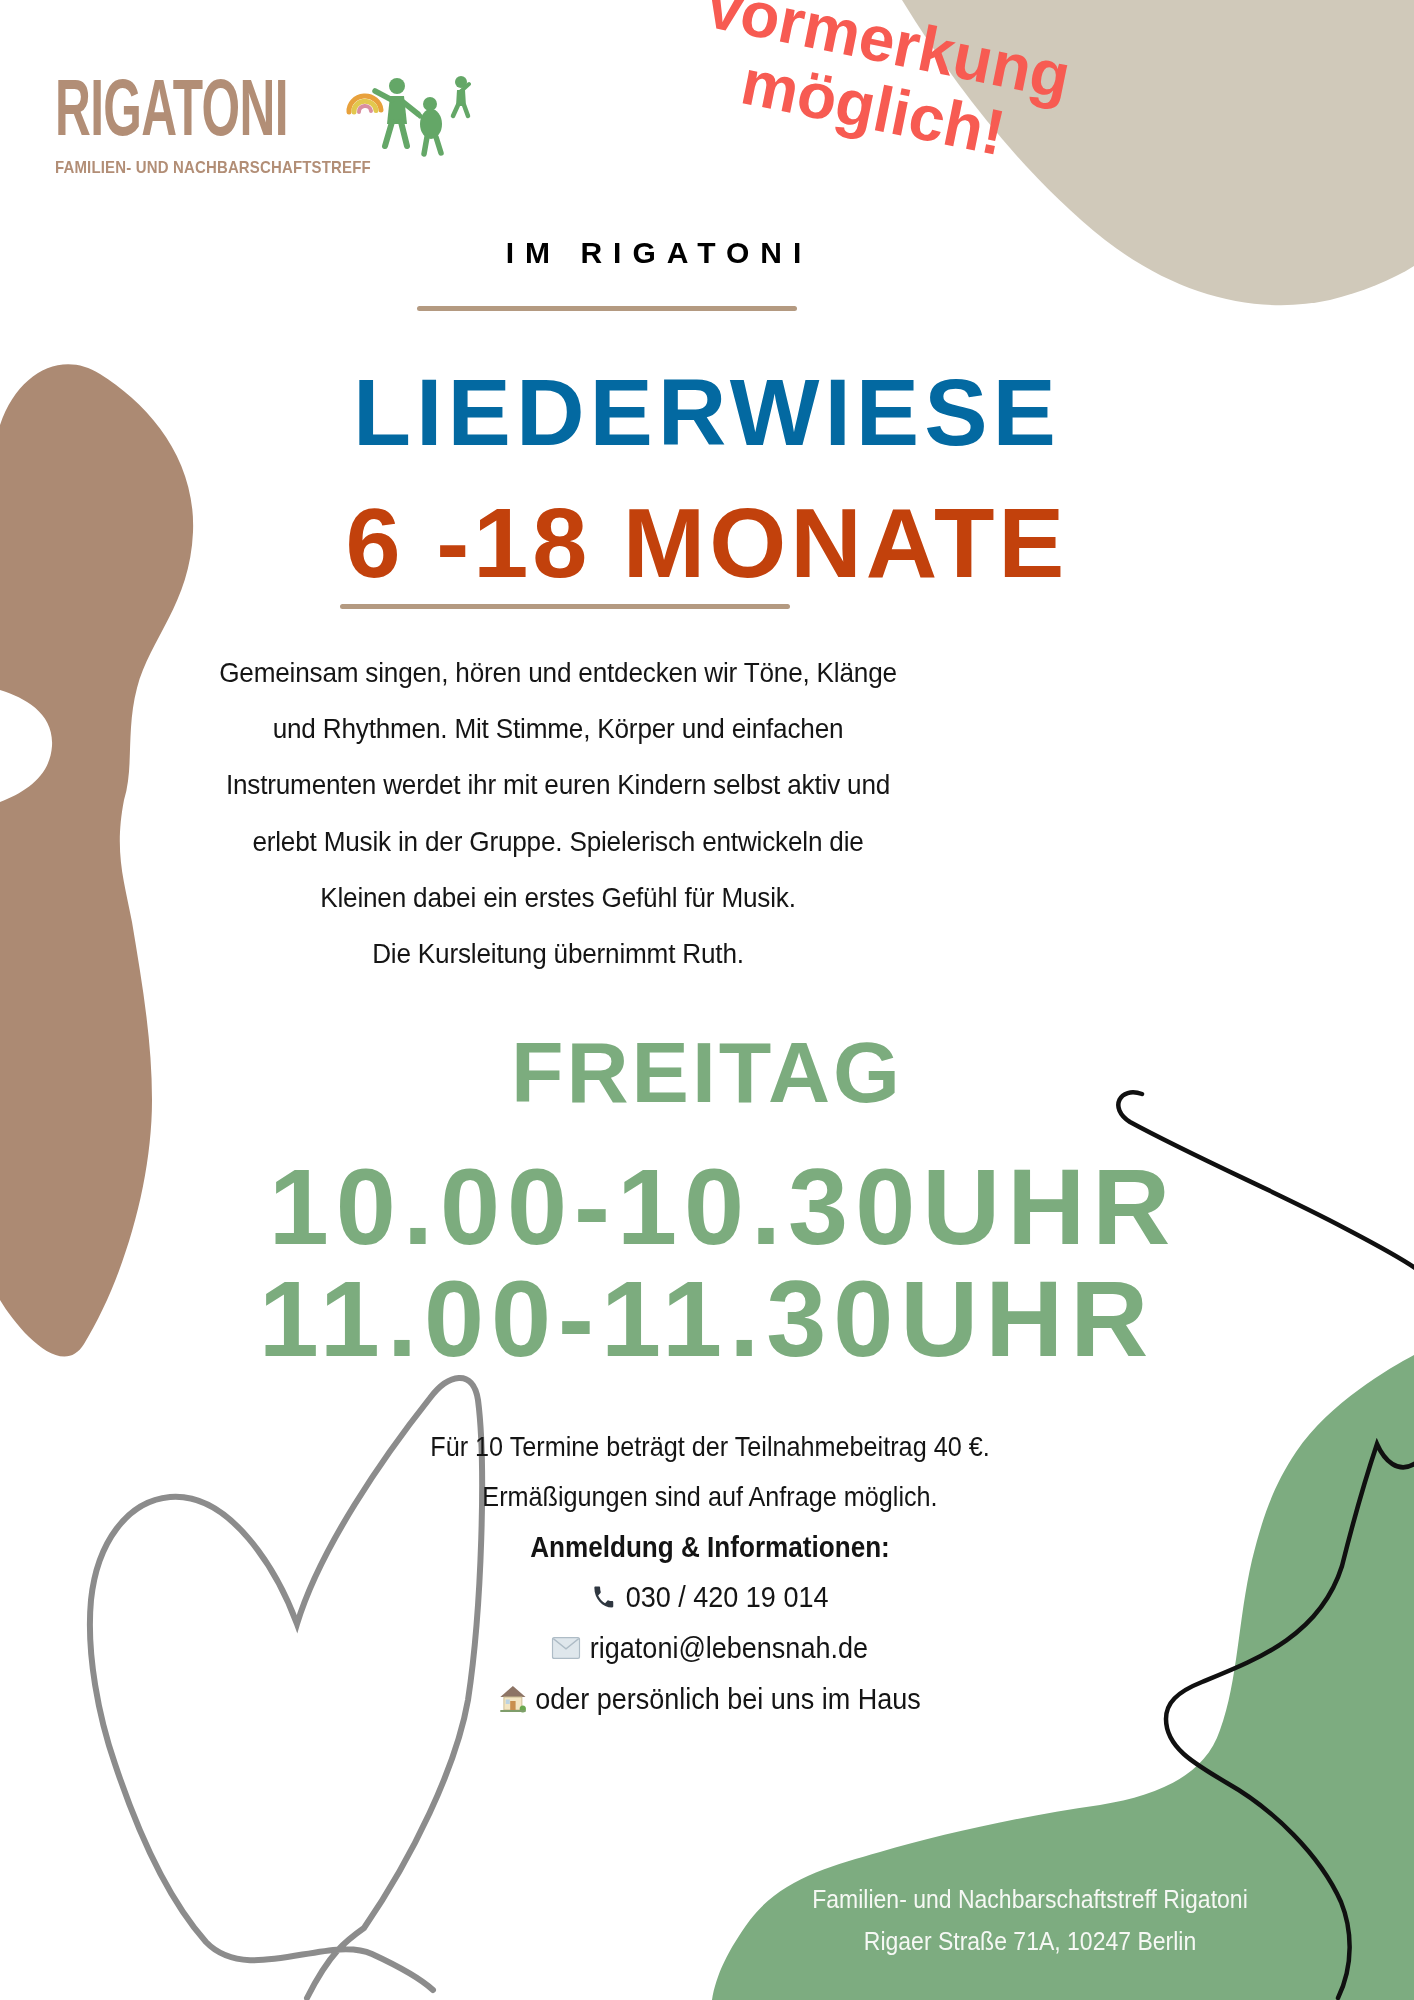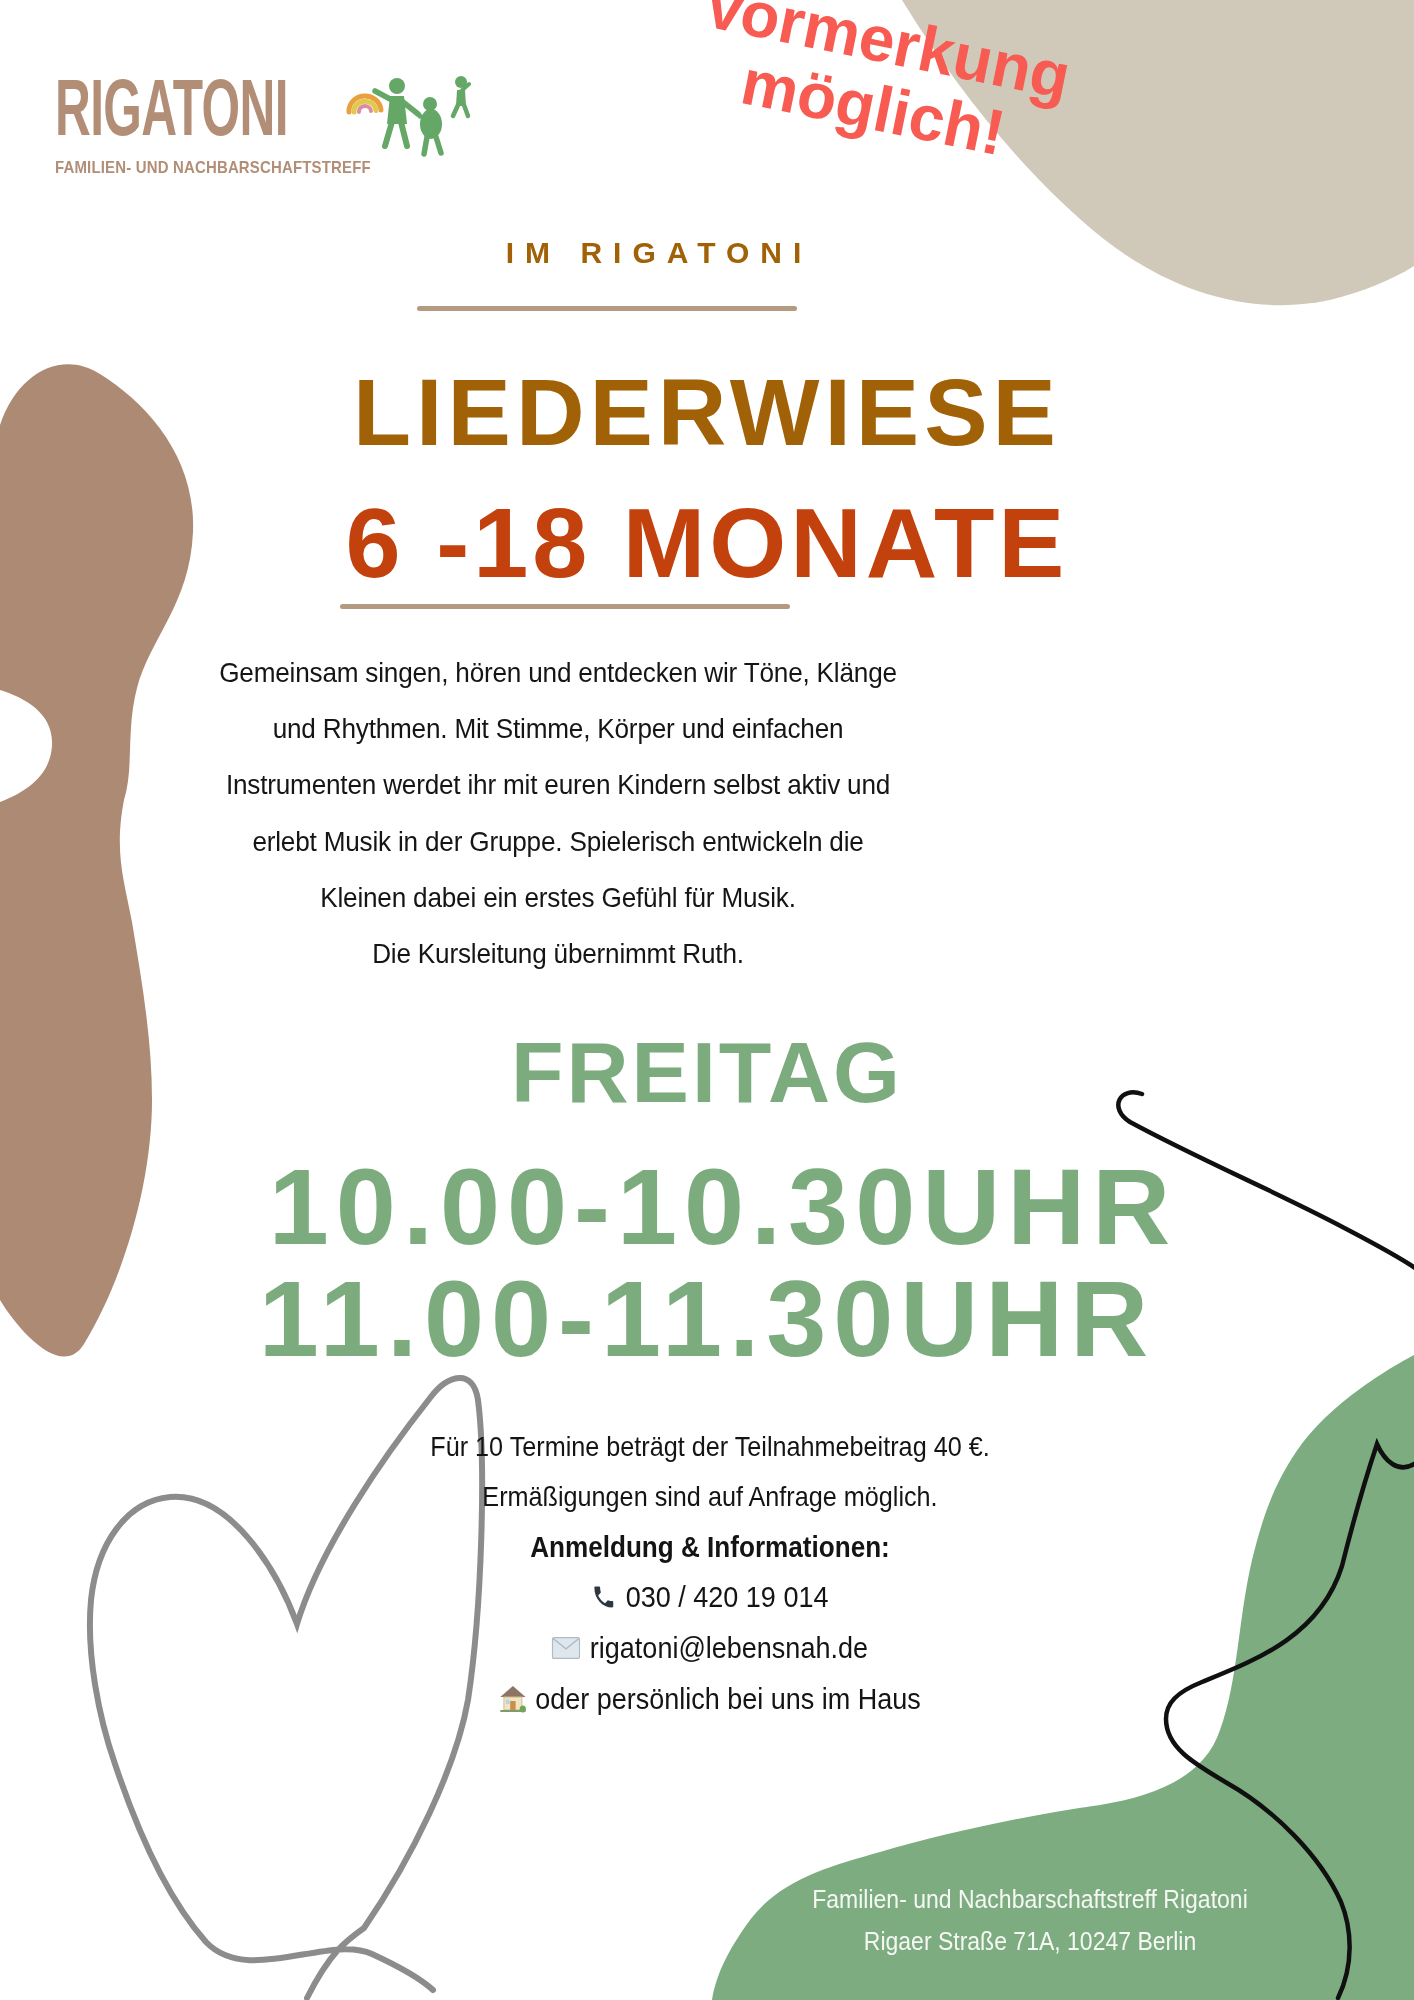--- a/index.html
+++ b/index.html
@@ -26,26 +26,26 @@
 
   
   .badge{
     left:615px;top:6px;width:530px;text-align:center;
     transform:rotate(11.5deg);transform-origin:center center;
     color:#f75b52;font-weight:800;font-size:64px;line-height:68px;white-space:nowrap;
   }
 
   
   .centerline{left:0;top:0;width:1414px;text-align:center;white-space:nowrap;}
-  .kicker{top:236px;font-size:30px;font-weight:600;letter-spacing:11px;color:#a16207;}
+  .kicker{top:236px;font-size:30px;font-weight:600;letter-spacing:11px;color:#000000;}
   .kicker .shift{display:inline-block;transform:translateX(-48px);}
   .rule{position:absolute;height:5px;background:#b49a81;border-radius:3px;z-index:2;}
   .rule1{left:417px;top:306px;width:380px;}
   .rule2{left:340px;top:604px;width:450px;}
-  .big-title{top:358px;font-size:95px;font-weight:800;letter-spacing:5px;color:#a16207;}
+  .big-title{top:358px;font-size:95px;font-weight:800;letter-spacing:5px;color:#0369a1;}
   .age-sub{top:486px;font-size:99px;font-weight:600;letter-spacing:4px;color:#c2410c;}
 
   
   .paragraph{
     left:0;top:645px;width:1116px;text-align:center;color:#151515;
     font-size:27.5px;line-height:56.2px;letter-spacing:-0.2px;
     transform:scaleX(0.95);transform-origin:center top;
   }
   .bline{display:block;}
 

